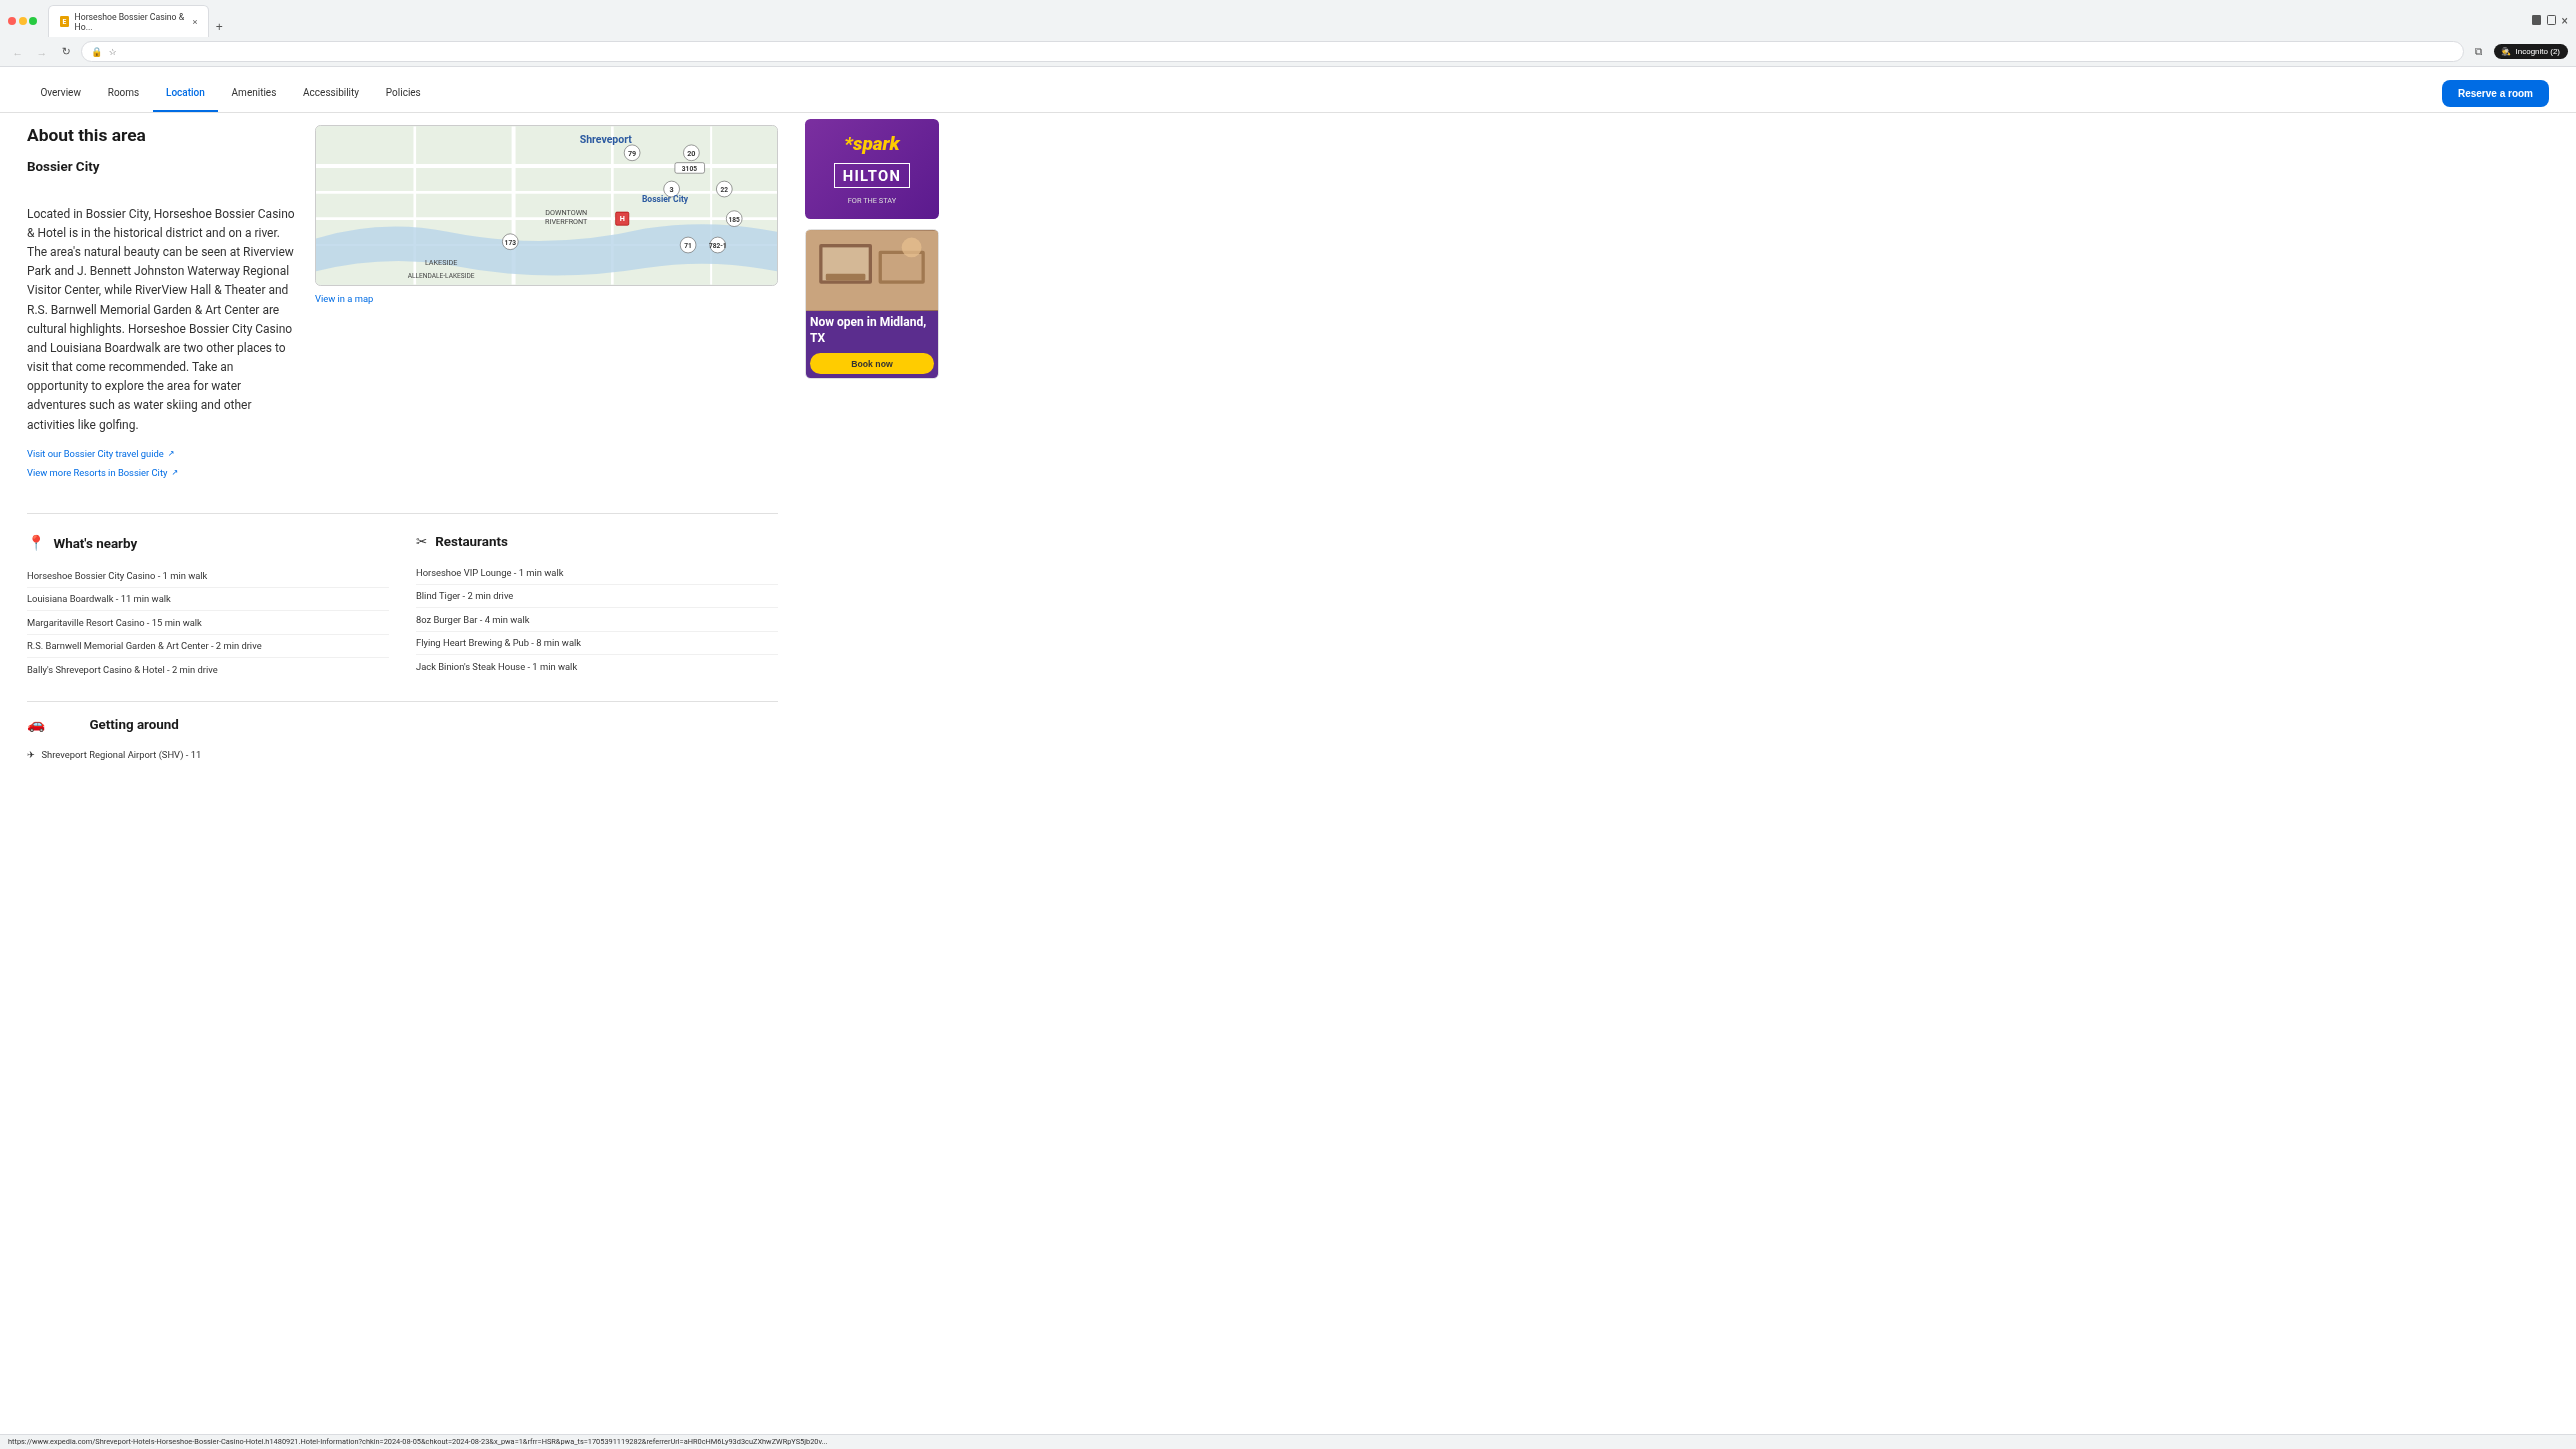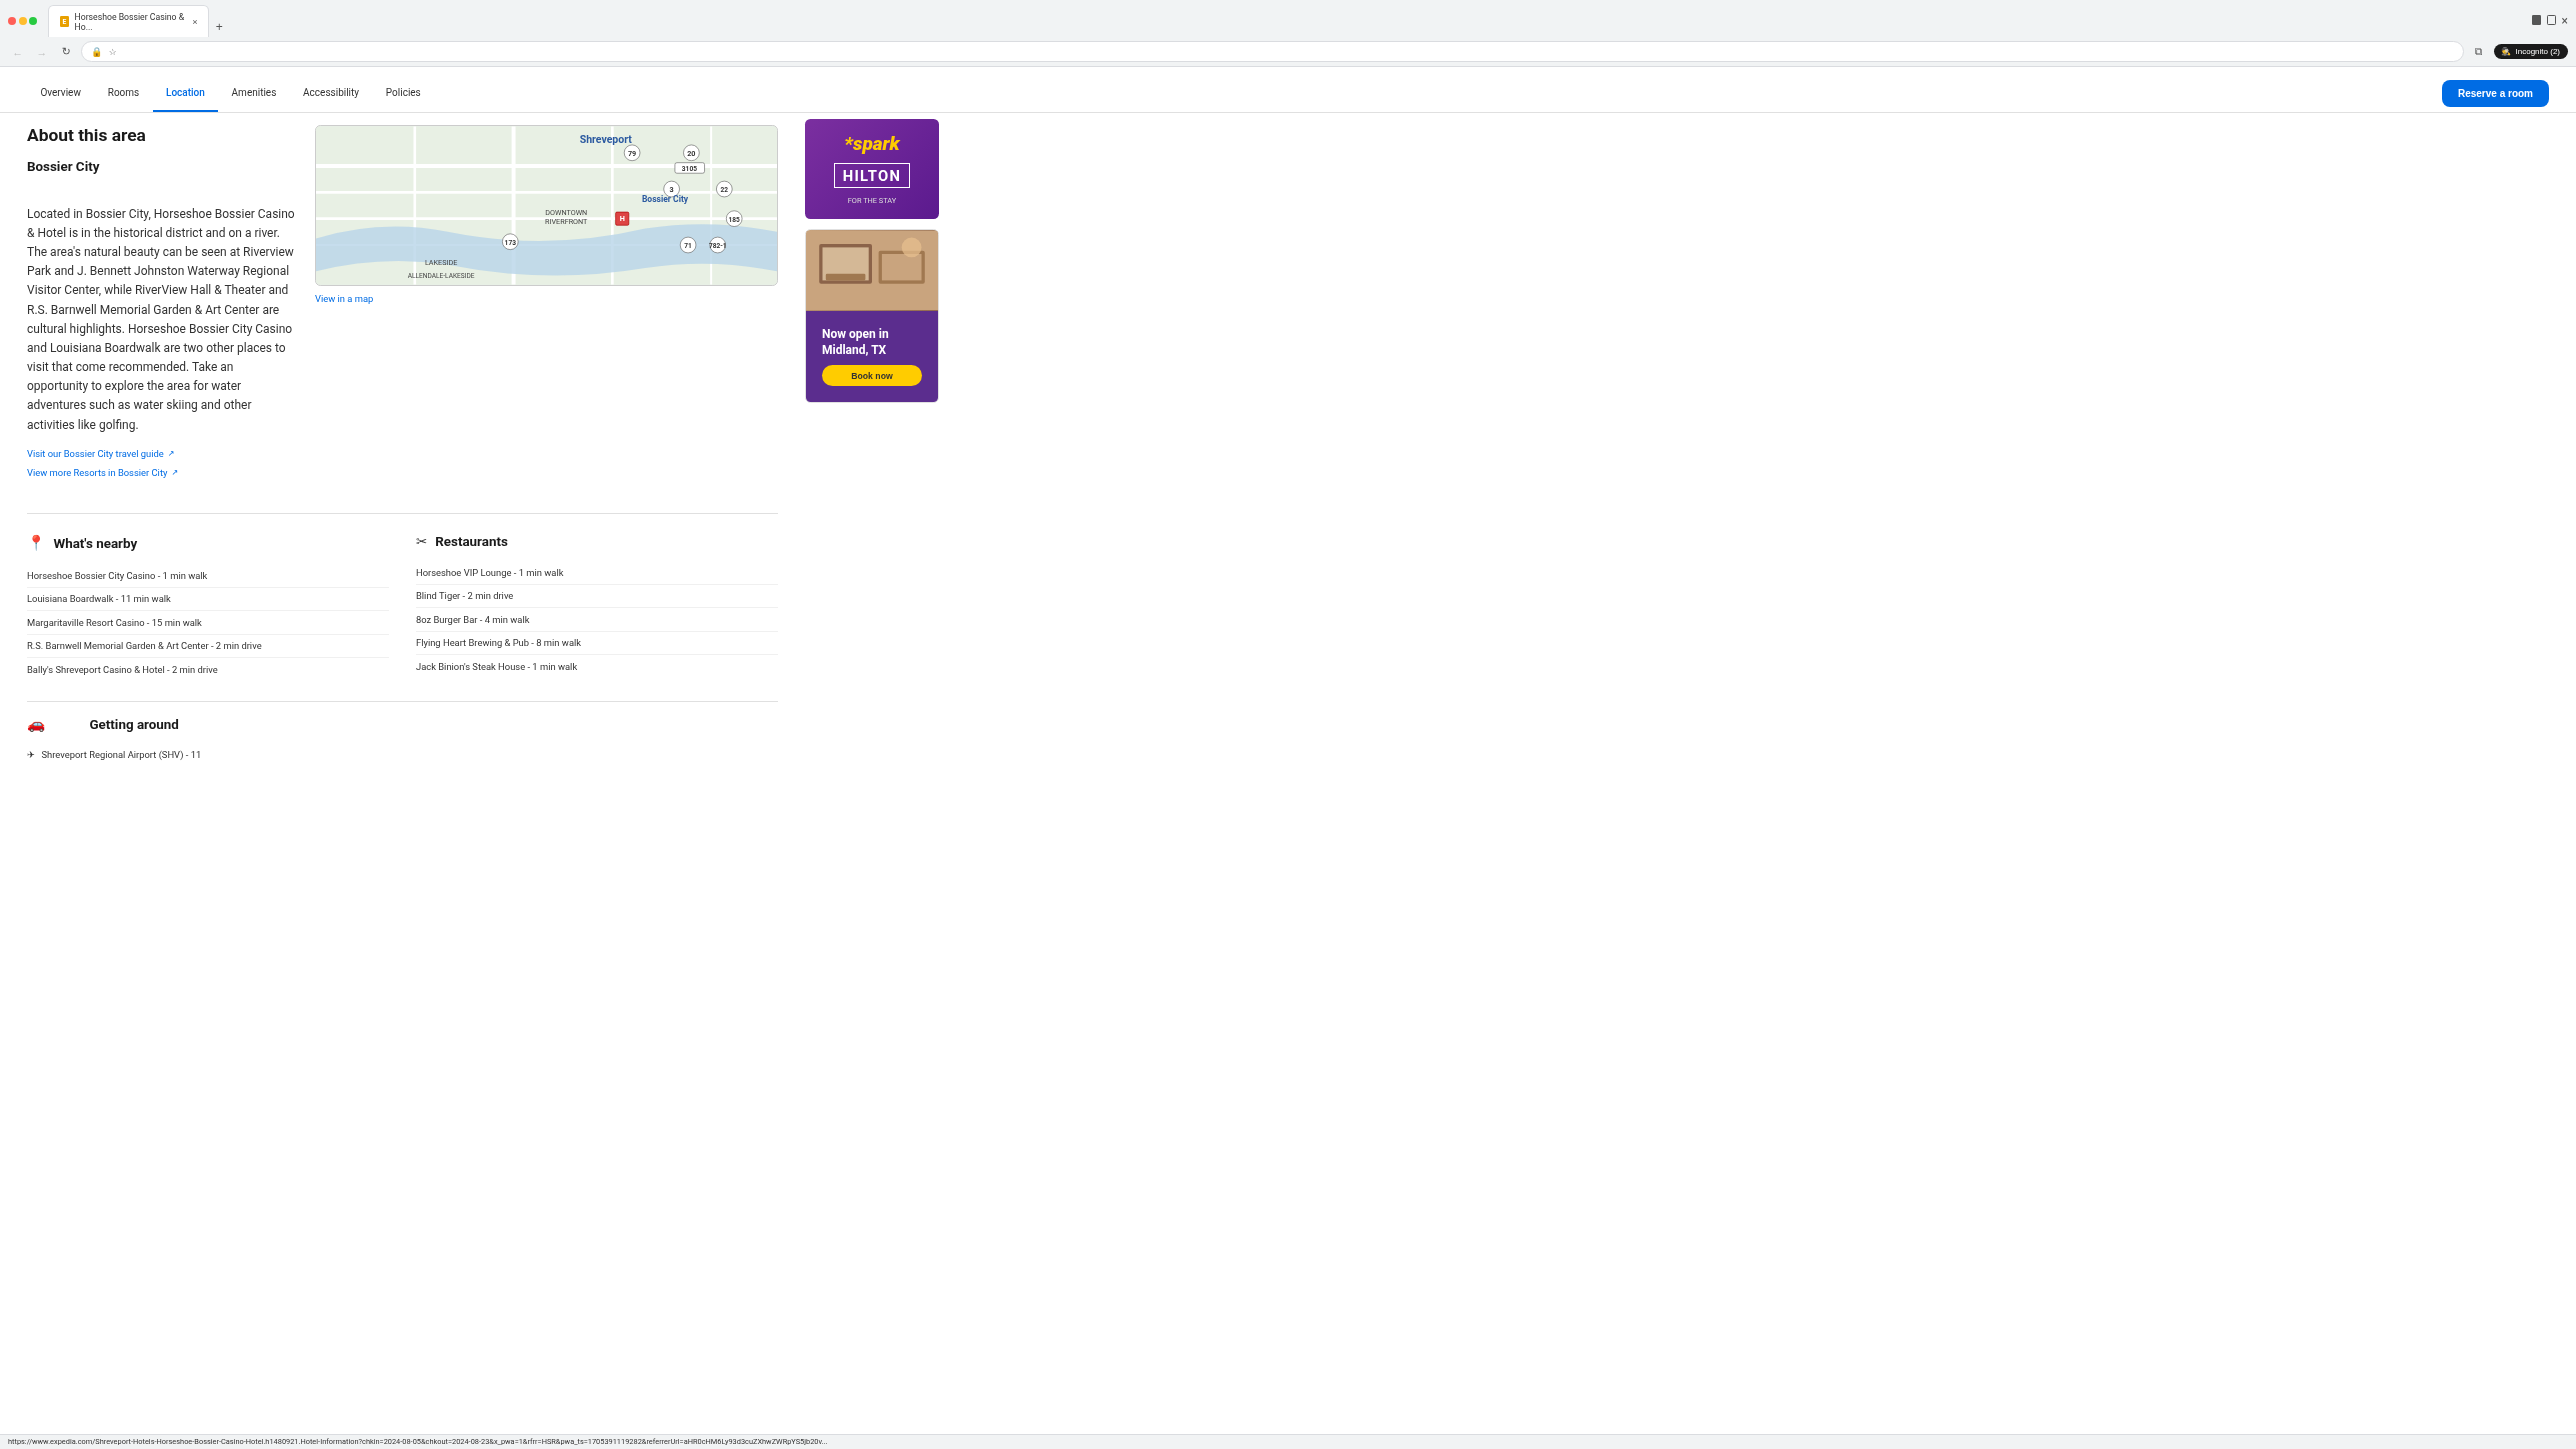--- a/index.html
+++ b/index.html
@@ -358,21 +358,21 @@
     }
     .ad-card-2-image {
       width: 100%;
       height: 81px;
       background: linear-gradient(135deg, #c9a47e, #8b6349);
       position: relative;
       overflow: hidden;
     }
     .ad-card-2-content {
       background: #5b2d8e;
-      padding: 16px;
+      padding: 4px;
       color: white;
     }
     .ad-card-2-title {
       font-size: 12px;
       font-weight: 700;
       line-height: 1.3;
       margin-bottom: 6.7px;
     }
     .ad-book-btn {
       background: #ffcc00;

